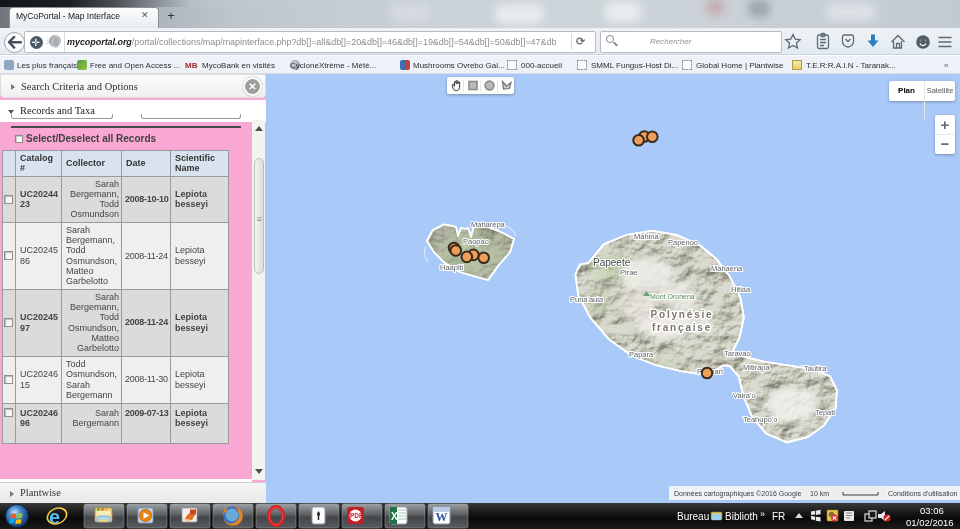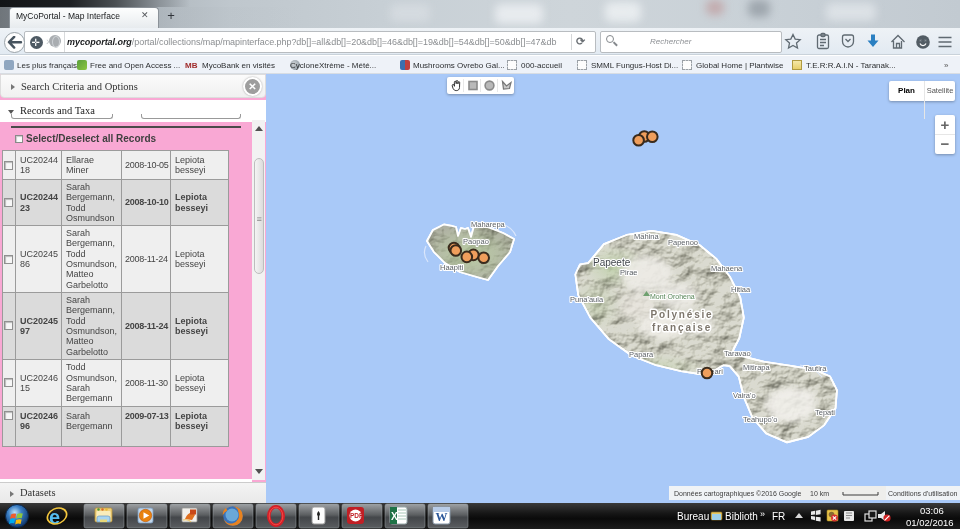--- a/index.html
+++ b/index.html
@@ -51,21 +51,21 @@
 #hline{left:11px;top:52px;width:230px;height:1.5px;background:#4a4a4a;}
 #cb-all{left:15px;top:61px;width:8px;height:8px;border:1px solid #8a8a8a;background:#fcfcfc;box-shadow:inset 1px 1px 1px rgba(0,0,0,.2);}
 #cb-all-lbl{left:26px;top:59px;font-size:10px;font-weight:bold;color:#3f3f3f;}
 
 #rectbl{left:2px;top:76px;border-collapse:collapse;table-layout:fixed;width:226px;}
 #rectbl td,#rectbl th{border:1px solid #9b9b9b;font-size:9px;line-height:10.3px;color:#454545;padding:2px 2px 2px 4px;vertical-align:middle;text-align:left;overflow:hidden;}
 #rectbl th{background:#d9e3ef;font-weight:bold;color:#333;}
 #rectbl .g{background:#dbdbdb;}
 #rectbl .w{background:#efefef;}
 #rectbl .bb td{font-weight:bold;}
-#rectbl .bb td.n{font-weight:normal;}
+#rectbl .bb td.n{font-weight:normal;text-align:right;}
 #rectbl td:nth-child(4){white-space:nowrap;letter-spacing:-0.25px;padding-left:3px;padding-right:0;}
 #rectbl .r7 td{vertical-align:top;padding-top:4px;}
 #rectbl .cbc{padding:2px 1px;}
 .cb2{width:9px;height:9px;border:1px solid #909090;background:#f6f6f6;box-shadow:inset 1px 1px 1px rgba(0,0,0,.25);}
 
 #pscroll{left:252px;top:46px;width:13px;height:360px;background:#f2f2f2;}
 .sarr{position:absolute;left:3px;width:0;height:0;}
 #pthumb{left:1.5px;top:38px;width:10px;height:116px;background:linear-gradient(90deg,#f4f4f4,#dcdcdc);border:1px solid #bdbdbd;border-radius:5px;}
 #pthumb:before{content:"≡";position:absolute;left:2px;top:55px;font-size:9px;color:#8a8a8a;}
 #dshead{left:0;top:408px;width:266px;height:21px;background:linear-gradient(#f4f4f4,#e9e9e9);border-top:1px solid #ccc;}
@@ -178,28 +178,26 @@
   <div class="abs" id="cb-all-lbl">Select/Deselect all Records</div>
   <table id="rectbl" class="abs">
     <colgroup>
           <col style="width:13px">
           <col style="width:46px">
           <col style="width:60px">
           <col style="width:49px">
           <col style="width:58px">
         </colgroup>
     <tbody>
-    <tr class="w" style="height:29px">
-            <td class="cbc">
-              <div class="cb2"></div>
-            </td>
-            <td>UC20244 18</td>
-            <td>Ellarae Miner</td>
-            <td>2008-10-05</td>
-            <td>Lepiota besseyi</td>
+          <tr style="height:25px">
+            <th class="cbc"></th>
+            <th>Catalog #</th>
+            <th>Collector</th>
+            <th>Date</th>
+            <th>Scientific Name</th>
           </tr>
     <tr class="g bb" style="height:43px">
             <td class="cbc">
               <div class="cb2"></div>
             </td>
             <td>UC20244 23</td>
             <td class="n">Sarah Bergemann, Todd Osmundson</td>
             <td>2008-10-10</td>
             <td>Lepiota besseyi</td>
           </tr>
@@ -242,21 +240,21 @@
   </tbody>
       </table>
   <div class="abs" style="left:0;top:405px;width:252px;height:3px;background:#fff;"></div>
   <div class="abs" id="pscroll">
     <span class="sarr" style="top:6px;border-left:4px solid transparent;border-right:4px solid transparent;border-bottom:5px solid #505050;"></span>
     <div class="abs" id="pthumb"></div>
     <span class="sarr" style="top:349px;border-left:4px solid transparent;border-right:4px solid transparent;border-top:5px solid #505050;"></span>
   </div>
   <div class="abs" id="dshead">
         <span class="tri"></span>
-        <span class="t">Datasets</span>
+        <span class="t">Plantwise</span>
       </div>
 </div>
 <div class="abs" id="map">
 <svg width="694" height="429" viewBox="0 0 694 429">
 <defs>
 <filter id="terr" x="-5%" y="-5%" width="110%" height="110%">
   <feTurbulence type="fractalNoise" baseFrequency="0.045 0.055" numOctaves="6" seed="11"></feTurbulence>
   <feDiffuseLighting lighting-color="#ffffff" surfaceScale="5" diffuseConstant="1.18">
     <feDistantLight azimuth="235" elevation="40"></feDistantLight>
   </feDiffuseLighting>

